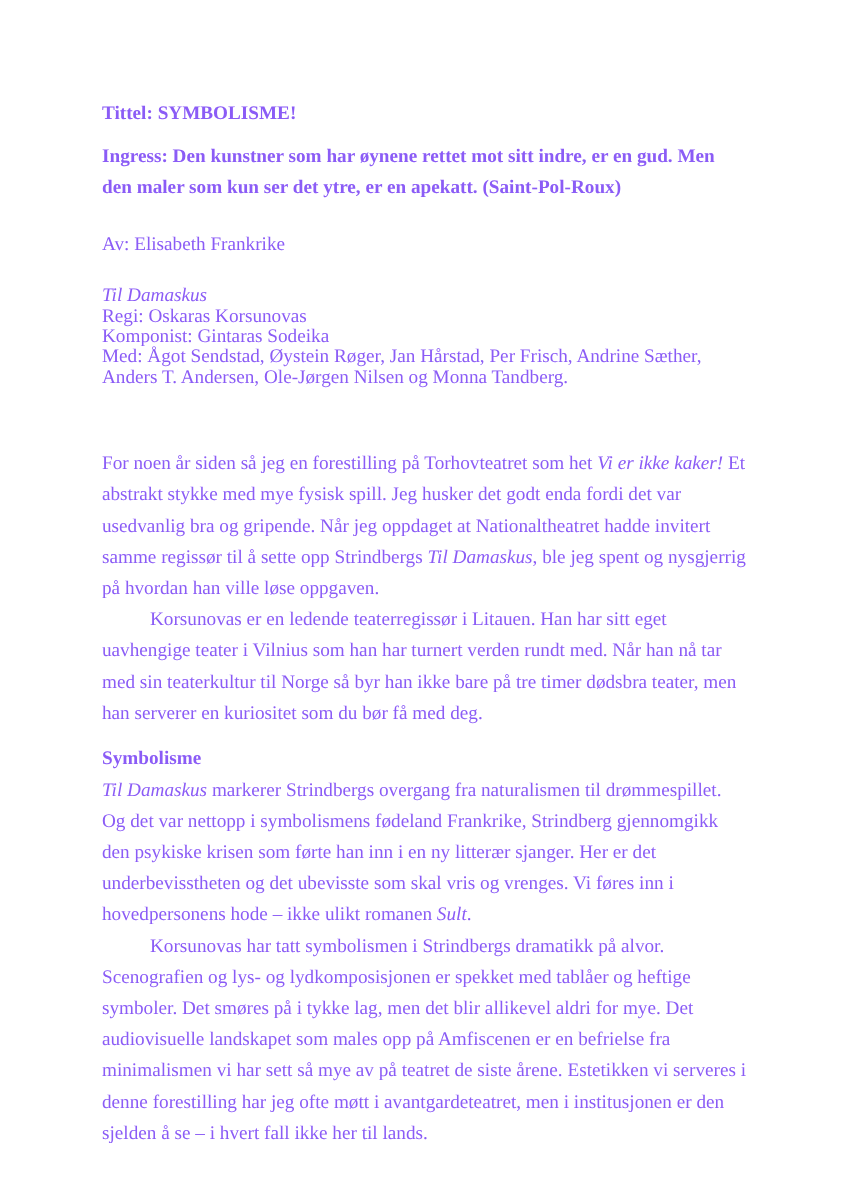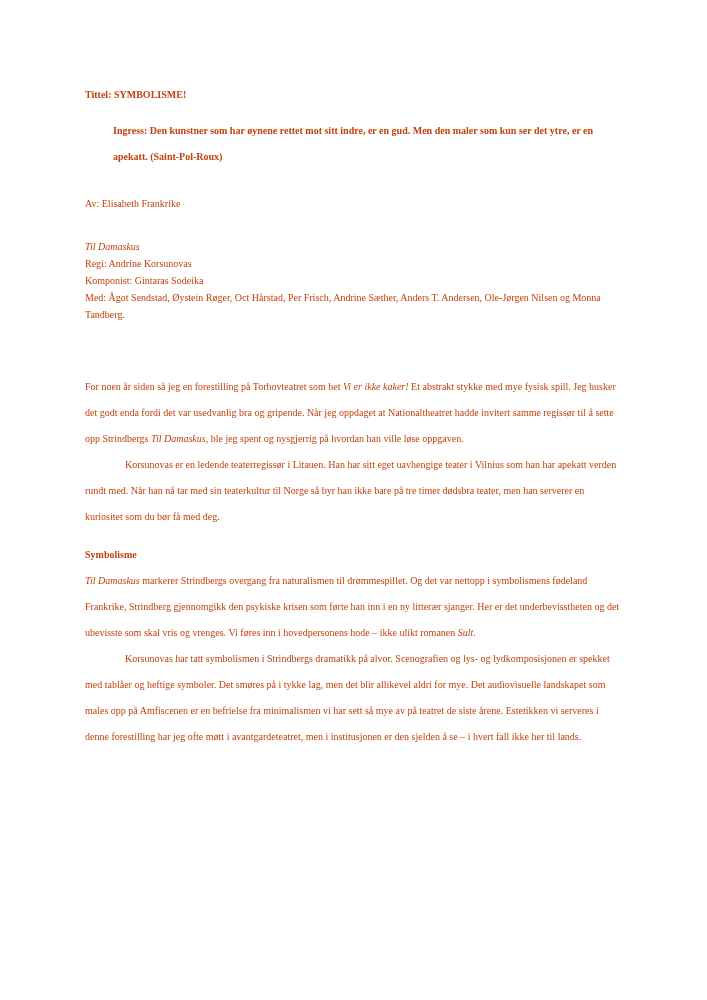--- a/index.html
+++ b/index.html
@@ -4,56 +4,56 @@
 <style>
   html, body { margin: 0; padding: 0; background: #ffffff; }
   .page {
     position: relative;
     width: 707px;
     height: 1000px;
     background: #ffffff;
     box-sizing: border-box;
     padding: 82px 84px 0 85px;
     font-family: "Liberation Serif", "DejaVu Serif", serif;
-    font-size: 10px;
-    color: #c2410c;
+    font-size: 16px;
+    color: #8b5cf6;
     overflow: hidden;
   }
   p { margin: 0; line-height: 26px; }
   .bold { font-weight: bold; }
   .i { font-style: italic; }
-  .ingress { margin-top: 10px; margin-left: 28px; }
+  .ingress { margin-top: 10px; }
   .byline { margin-top: 21px; }
   .credits { margin-top: 21px; }
   .credits p { line-height: 17px; }
   .para-first { margin-top: 51px; }
   .indent { text-indent: 40px; }
   .section-heading { margin-top: 12px; font-weight: bold; }
 </style>
 </head>
 <body>
 
 <div class="page">
 
   <p class="bold">Tittel: SYMBOLISME!</p>
 
   <p class="bold ingress">Ingress: Den kunstner som har øynene rettet mot sitt indre, er en gud. Men den maler som kun ser det ytre, er en apekatt. (Saint-Pol-Roux)</p>
 
   <p class="byline">Av: Elisabeth Frankrike</p>
 
   <div class="credits">
     <p class="i">Til Damaskus</p>
-    <p>Regi: Andrine Korsunovas</p>
+    <p>Regi: Oskaras Korsunovas</p>
     <p>Komponist: Gintaras Sodeika</p>
-    <p>Med: Ågot Sendstad, Øystein Røger, Oct Hårstad, Per Frisch, Andrine Sæther, Anders T. Andersen, Ole-Jørgen Nilsen og Monna Tandberg.</p>
+    <p>Med: Ågot Sendstad, Øystein Røger, Jan Hårstad, Per Frisch, Andrine Sæther, Anders T. Andersen, Ole-Jørgen Nilsen og Monna Tandberg.</p>
   </div>
 
   <p class="para-first"><span>For noen år siden så jeg en forestilling på Torhovteatret som het </span><span class="i">Vi er ikke kaker!</span><span> Et abstrakt stykke med mye fysisk spill. Jeg husker det godt enda fordi det var usedvanlig bra og gripende. Når jeg oppdaget at Nationaltheatret hadde invitert samme regissør til å sette opp Strindbergs </span><span class="i">Til Damaskus</span><span>, ble jeg spent og nysgjerrig på hvordan han ville løse oppgaven.</span></p>
 
-  <p class="indent">Korsunovas er en ledende teaterregissør i Litauen. Han har sitt eget uavhengige teater i Vilnius som han har apekatt verden rundt med. Når han nå tar med sin teaterkultur til Norge så byr han ikke bare på tre timer dødsbra teater, men han serverer en kuriositet som du bør få med deg.</p>
+  <p class="indent">Korsunovas er en ledende teaterregissør i Litauen. Han har sitt eget uavhengige teater i Vilnius som han har turnert verden rundt med. Når han nå tar med sin teaterkultur til Norge så byr han ikke bare på tre timer dødsbra teater, men han serverer en kuriositet som du bør få med deg.</p>
 
   <p class="section-heading">Symbolisme</p>
 
   <p><span class="i">Til Damaskus</span><span> markerer Strindbergs overgang fra naturalismen til drømmespillet. Og det var nettopp i symbolismens fødeland Frankrike, Strindberg gjennomgikk den psykiske krisen som førte han inn i en ny litterær sjanger. Her er det underbevisstheten og det ubevisste som skal vris og vrenges. Vi føres inn i hovedpersonens hode – ikke ulikt romanen </span><span class="i">Sult</span><span>.</span></p>
 
   <p class="indent">Korsunovas har tatt symbolismen i Strindbergs dramatikk på alvor. Scenografien og lys- og lydkomposisjonen er spekket med tablåer og heftige symboler. Det smøres på i tykke lag, men det blir allikevel aldri for mye. Det audiovisuelle landskapet som males opp på Amfiscenen er en befrielse fra minimalismen vi har sett så mye av på teatret de siste årene. Estetikken vi serveres i denne forestilling har jeg ofte møtt i avantgardeteatret, men i institusjonen er den sjelden å se – i hvert fall ikke her til lands.</p>
 
 </div>
 
 </body></html>

